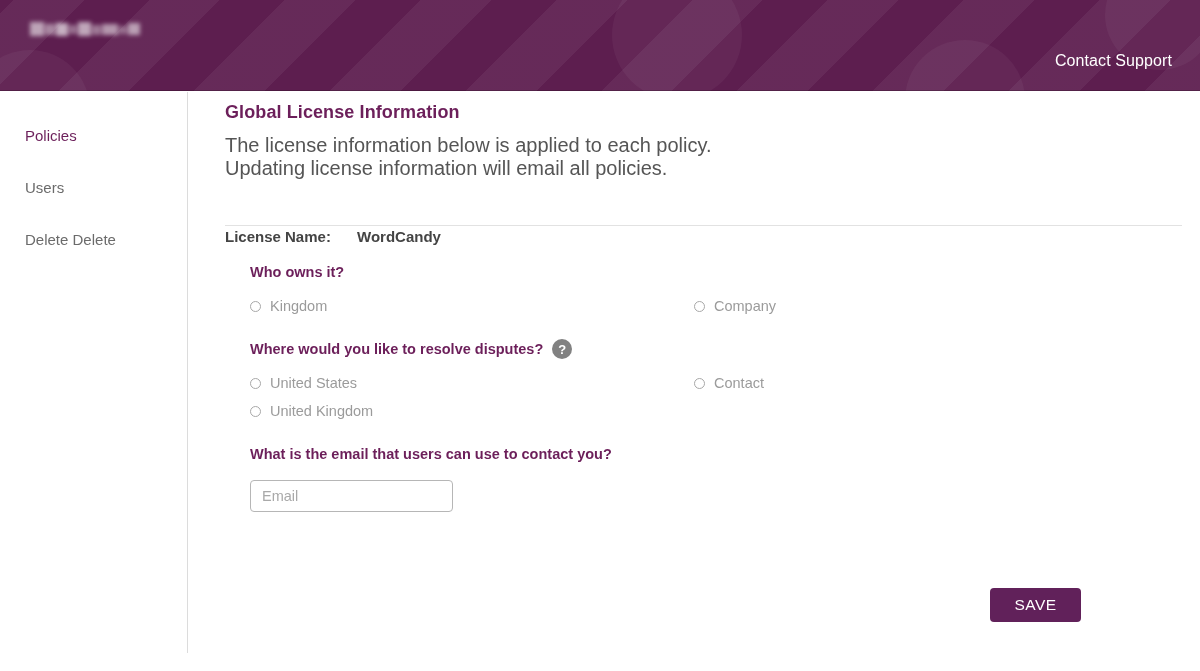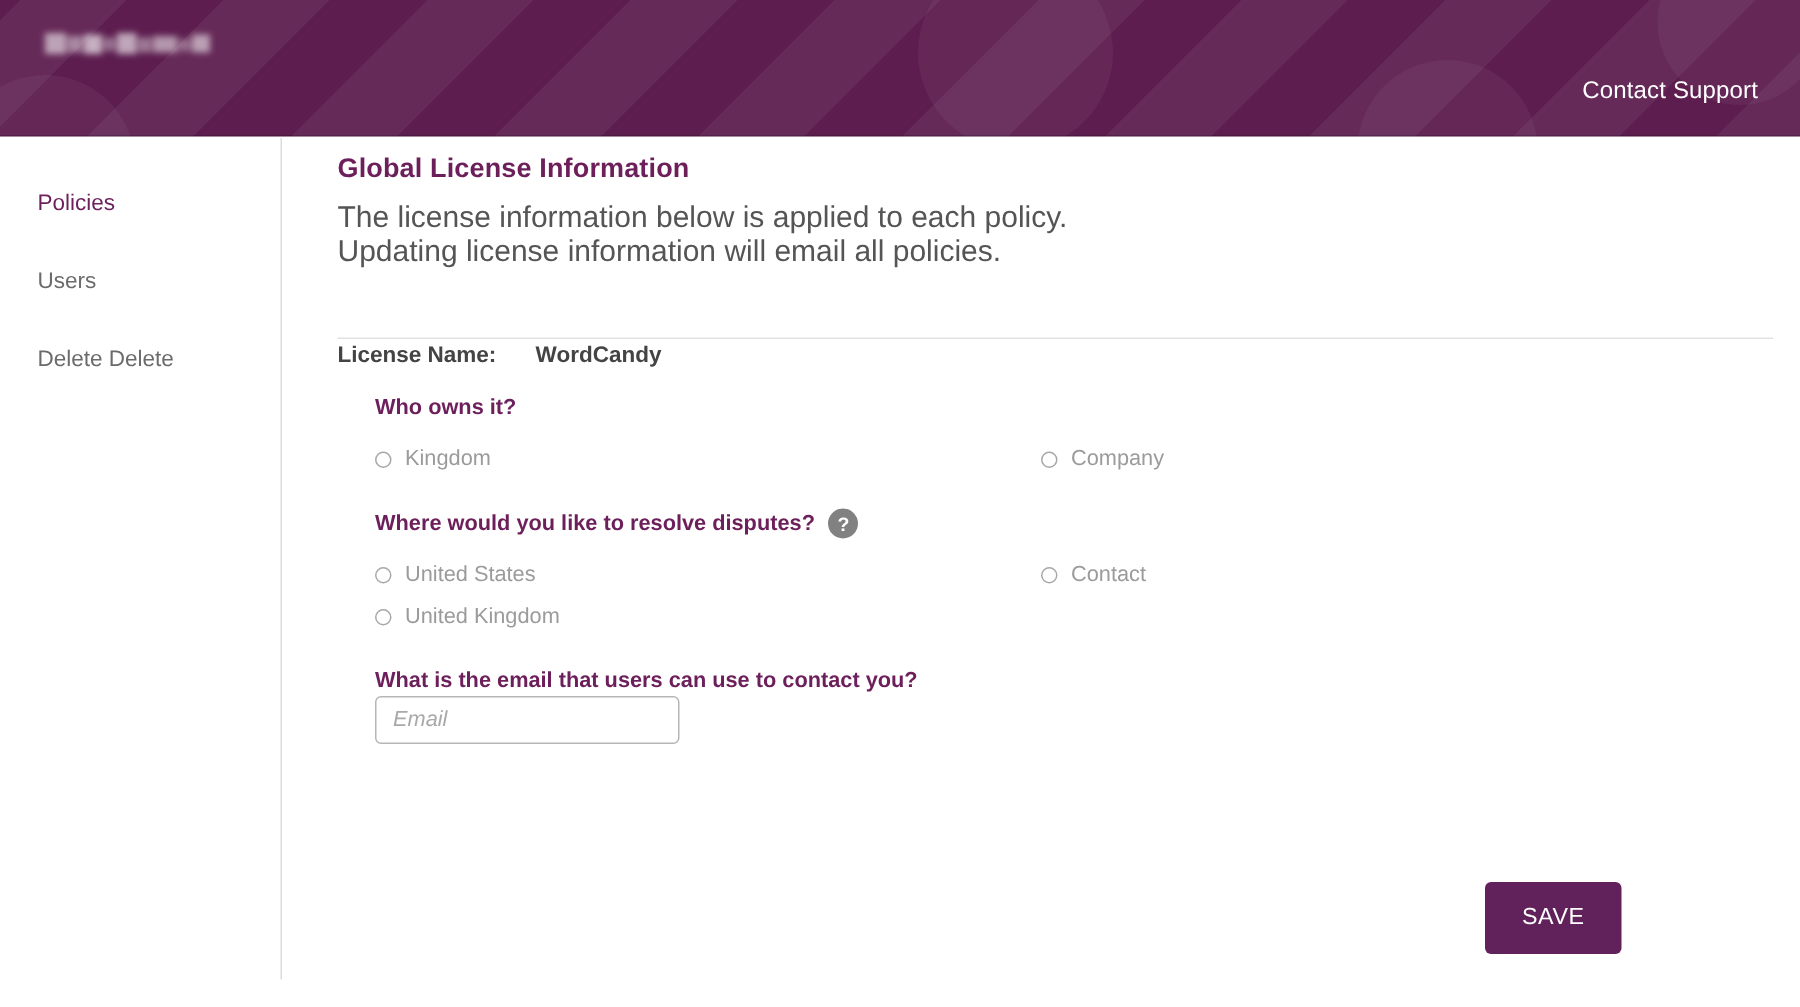--- a/index.html
+++ b/index.html
@@ -179,38 +179,38 @@
     border-radius: 50%;
     background: #fff;
     flex: 0 0 auto;
   }
 
   .gap-1 { height: 23px; }
   .gap-2 { height: 25px; }
   .gap-3 { height: 25px; }
 
   .email-input {
+    margin-top: 16px;
     width: 203px;
     height: 32px;
     padding: 0 11px;
     border: 1px solid #b6b6b6;
     border-radius: 4px;
     font-family: "Liberation Sans", sans-serif;
     font-size: 14.5px;
     color: #444;
     background: #fff;
     outline: none;
-    font-style: italic;
   }
   .email-input::placeholder { color: #a9a9a9; }
 
   .save-button {
     position: absolute;
     left: 802px; top: 497px;
-    width: 91px; height: 48px;
+    width: 91px; height: 34px;
     background: #61215a;
     color: #ffffff;
     border: none;
     border-radius: 4px;
     font-family: "Liberation Sans", sans-serif;
     font-size: 15.5px;
     letter-spacing: 0.4px;
     cursor: pointer;
   }
 </style>

